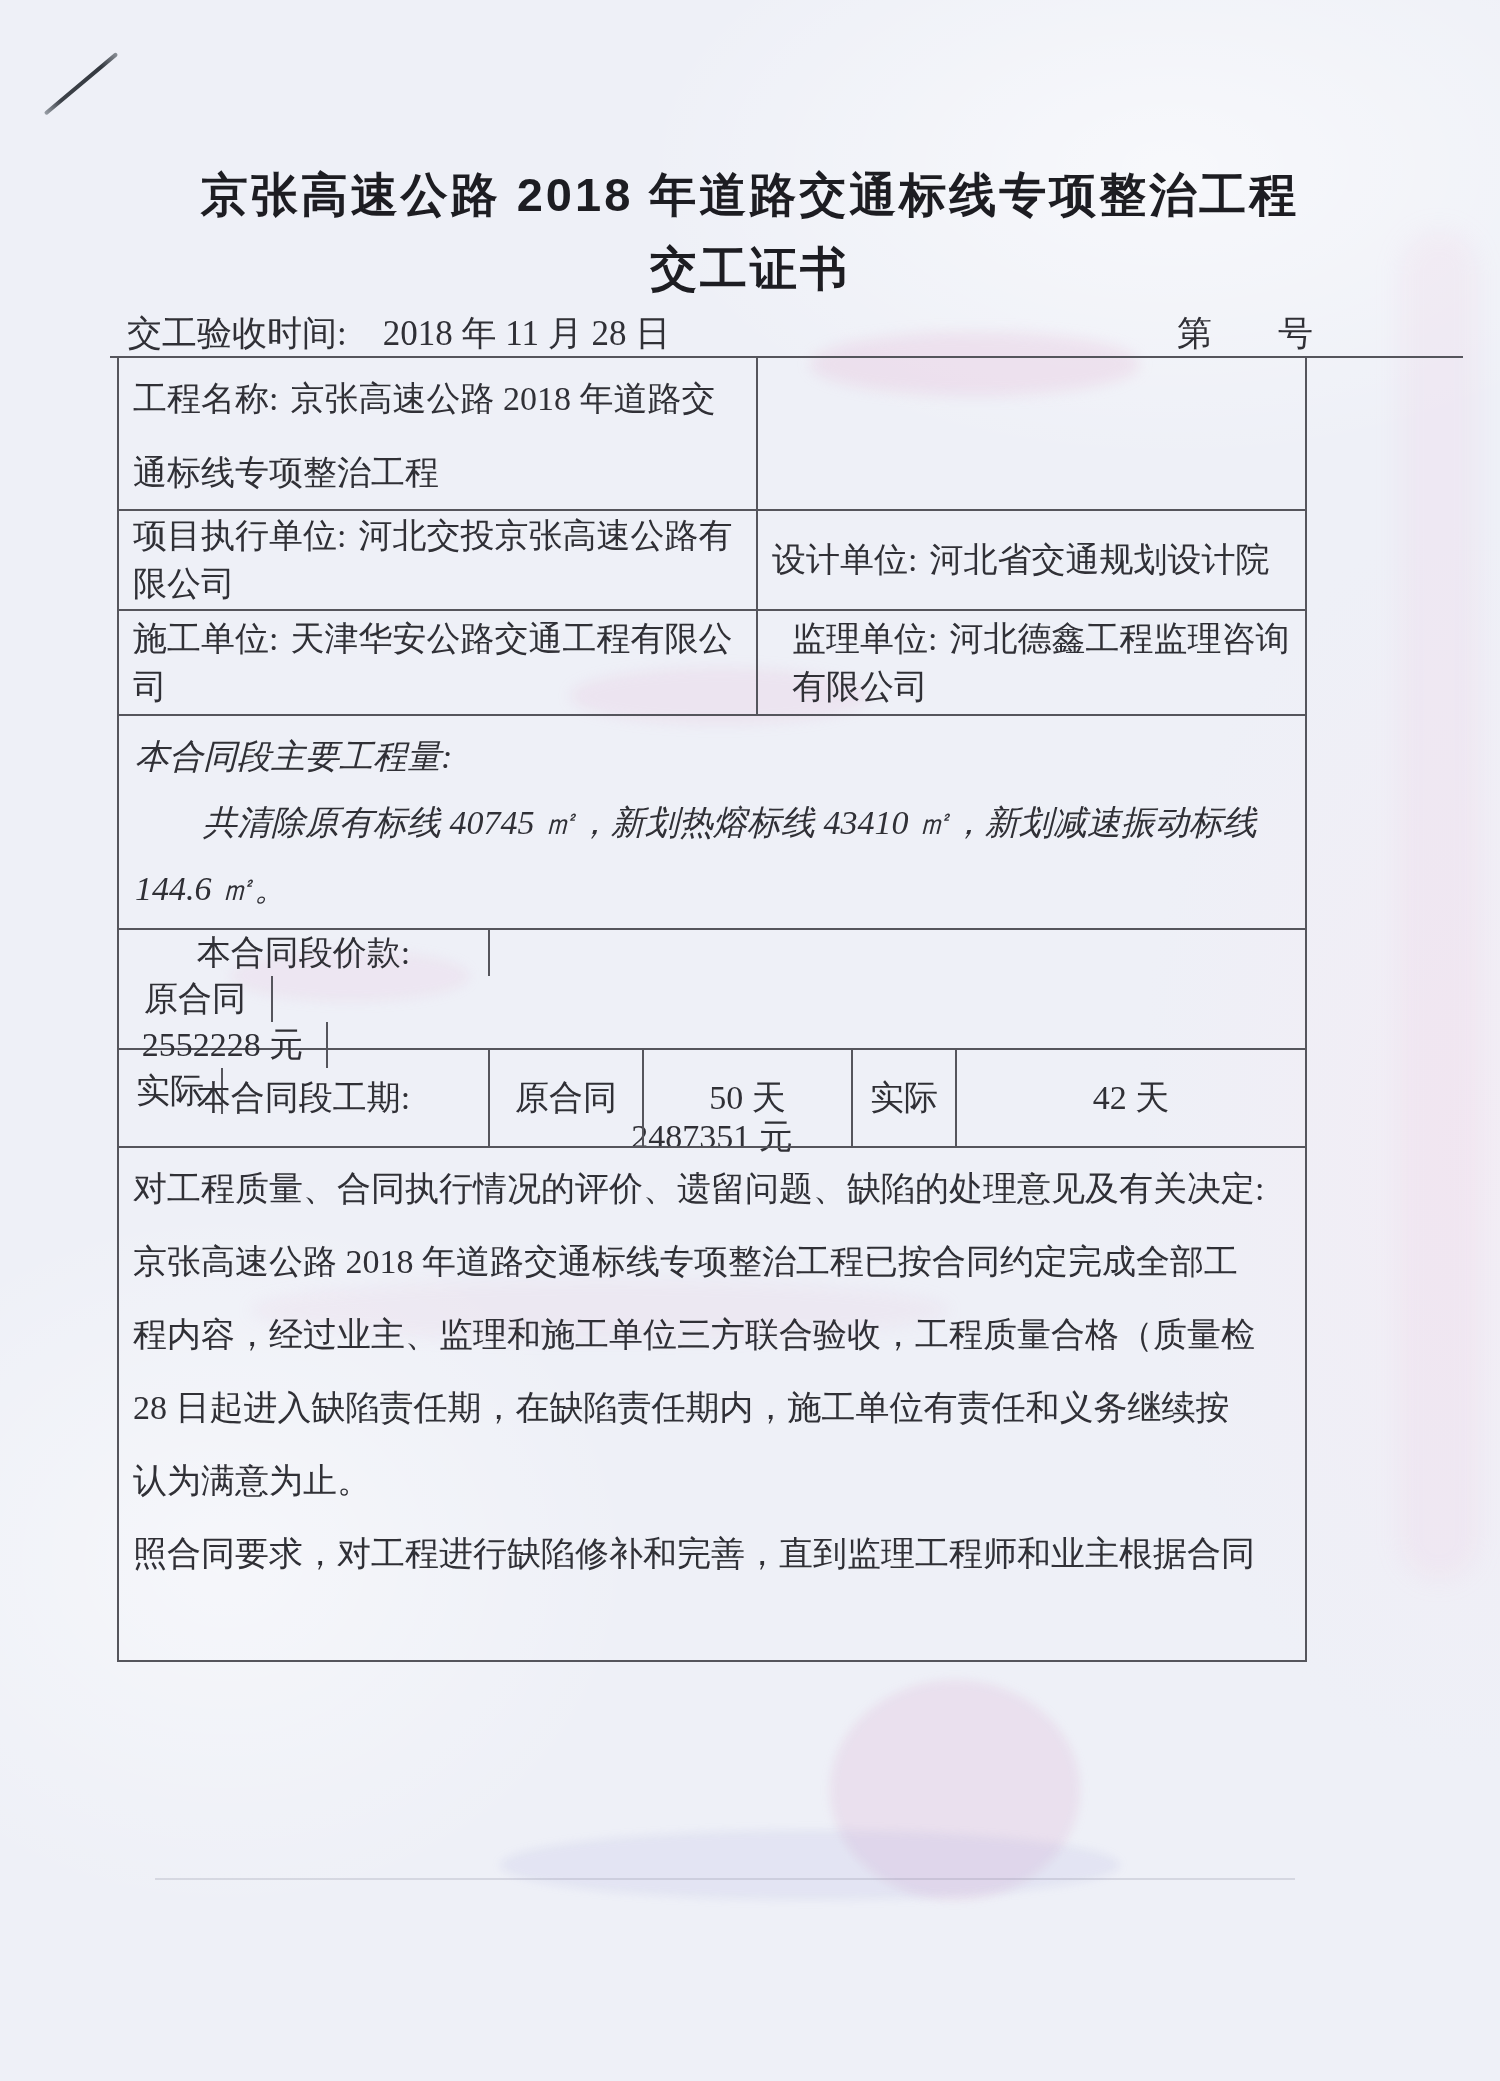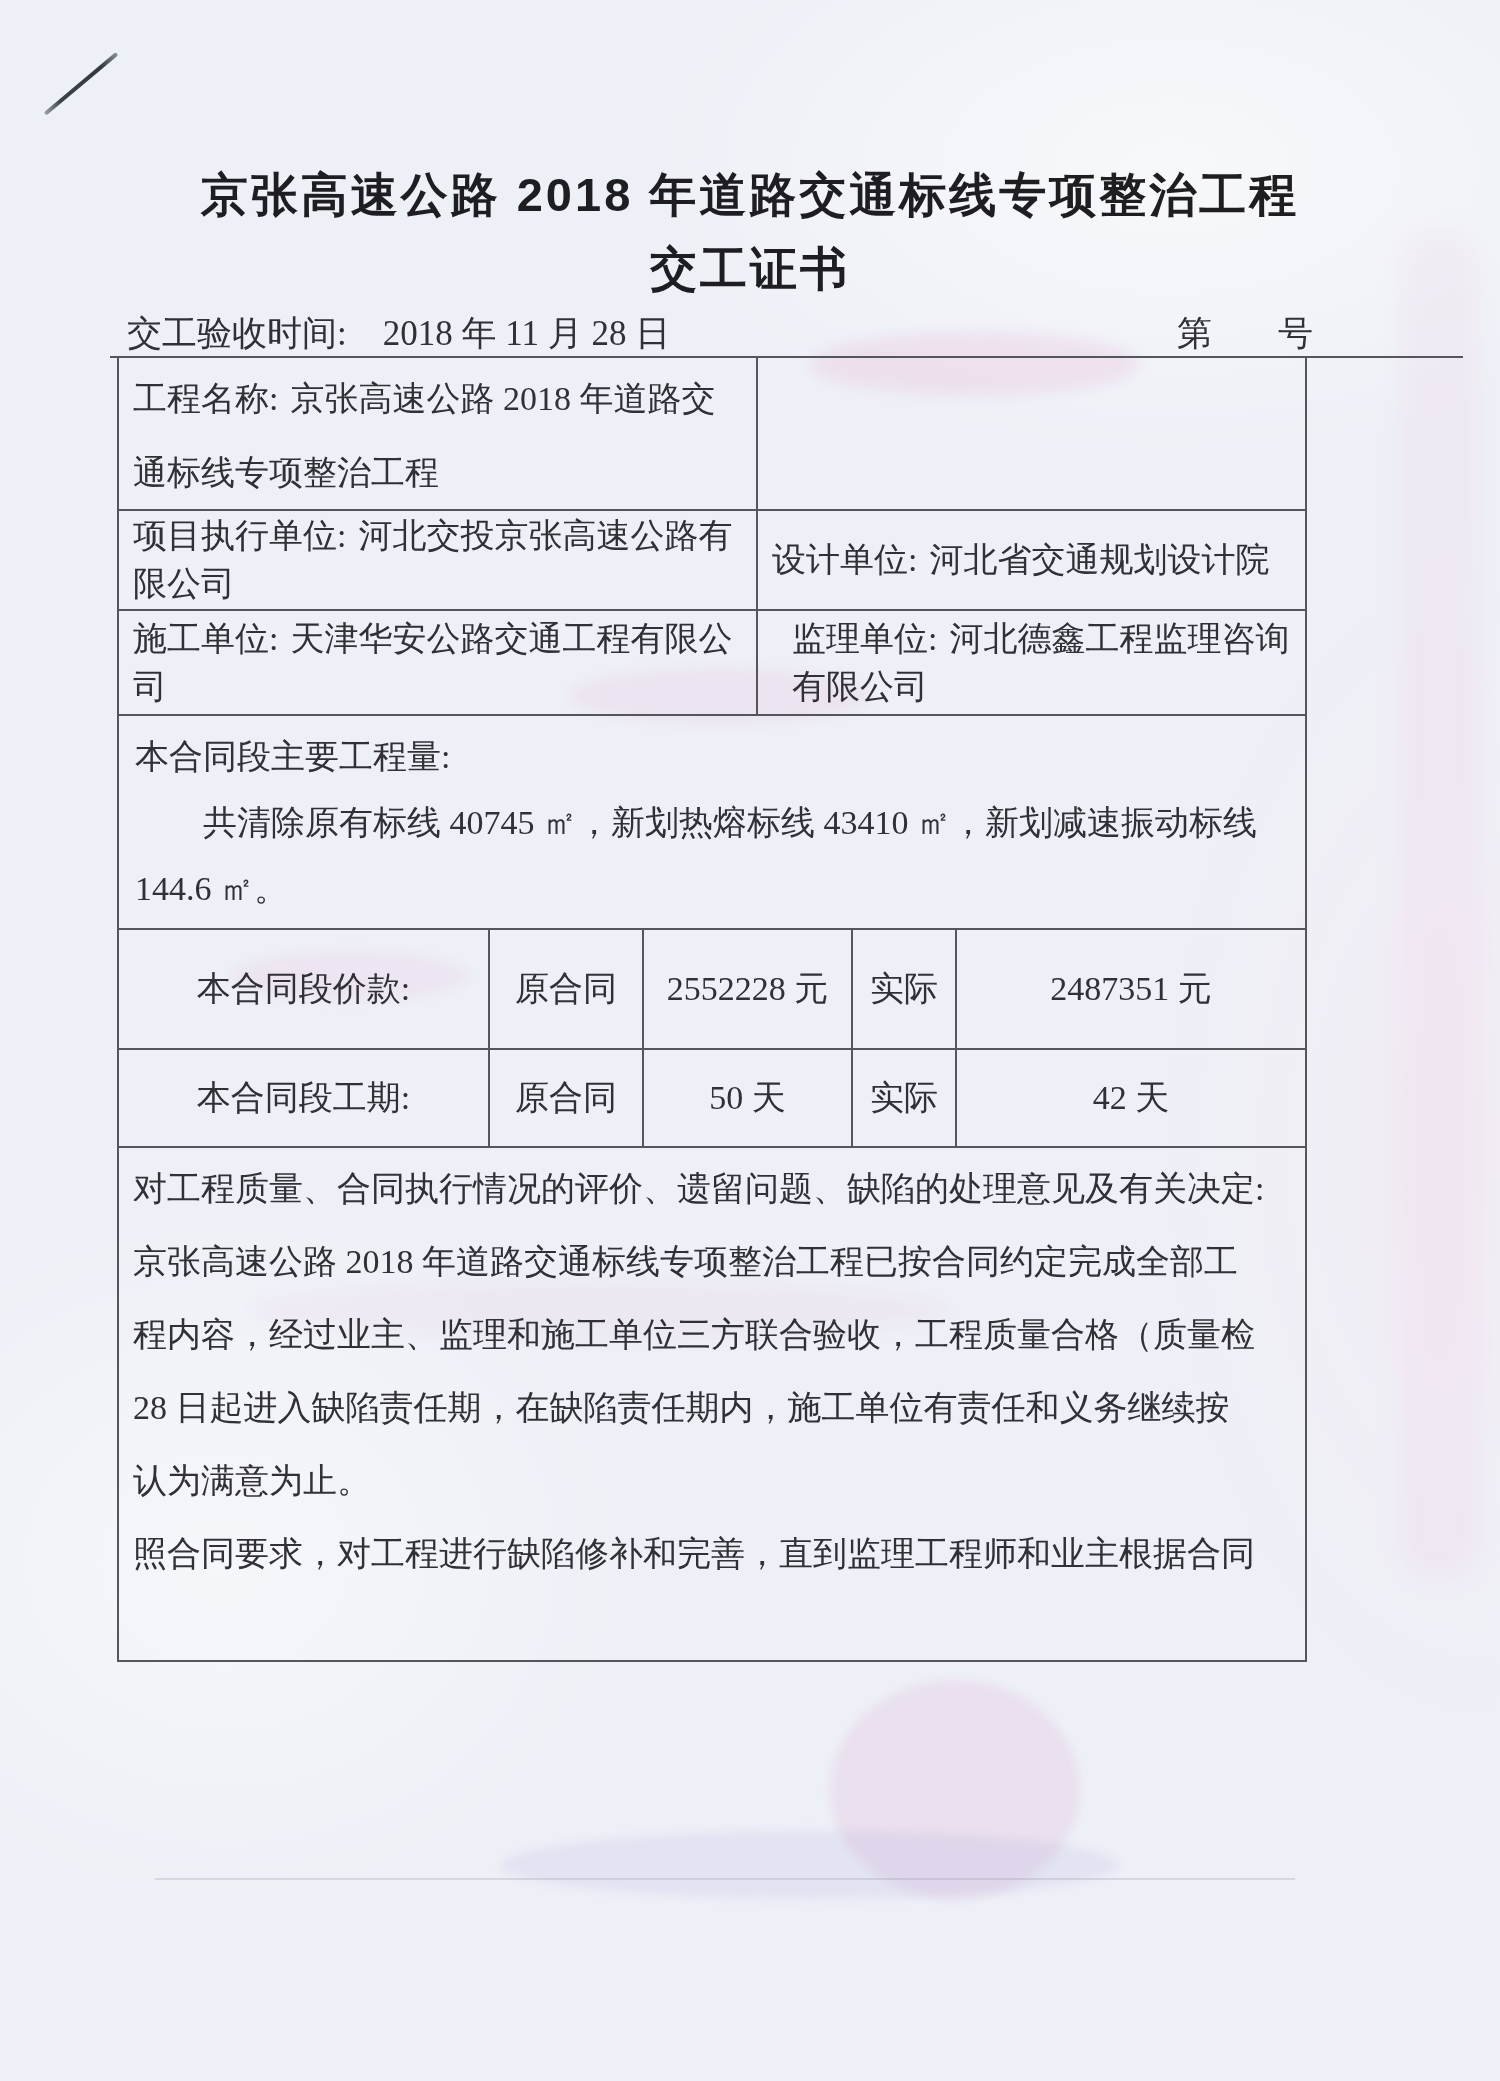--- a/index.html
+++ b/index.html
@@ -42,22 +42,22 @@
   .certno{position:absolute;left:1177px;top:310px;font-size:35px;display:flex;gap:66px;}
   .rule{position:absolute;left:110px;top:356px;width:1353px;height:2px;background:#55555c;}
   
   .tbl{position:absolute;left:117px;top:357px;width:1190px;height:1305px;
     border:2px solid #55555c;border-top:none;box-sizing:border-box;
     display:flex;flex-direction:column;font-size:34px;}
   .row{display:flex;border-bottom:2px solid #55555c;box-sizing:border-box;}
   .r1{height:154px;}
   .r2{height:100px;}
   .r3{height:105px;gap:20px;}
-  .r4{height:214px;display:block;padding:8px 16px 0;}
-  .r5{height:120px;}
+  .r4{height:214px;display:block;padding:8px 16px 0;font-style:italic;}
+  .r5{height:120px;flex-direction:column;}
   .r6{height:98px;}
   .r7{flex:1;display:block;border-bottom:none;padding:4px 14px 0;}
   .td{box-sizing:border-box;padding:0 14px;display:flex;align-items:center;}
   .td.l{width:639px;border-right:2px solid #55555c;}
   .td.r{flex:1;}
   .r1 .td.l{align-items:center;padding-top:5px;}
   .r1 .td.l .cellwrap{line-height:74px;}
   .r2 .cellwrap,.r3 .cellwrap{line-height:48px;}
   .r1 .td.r .cellwrap{line-height:48px;}
   .lbl{margin-right:12px;}

